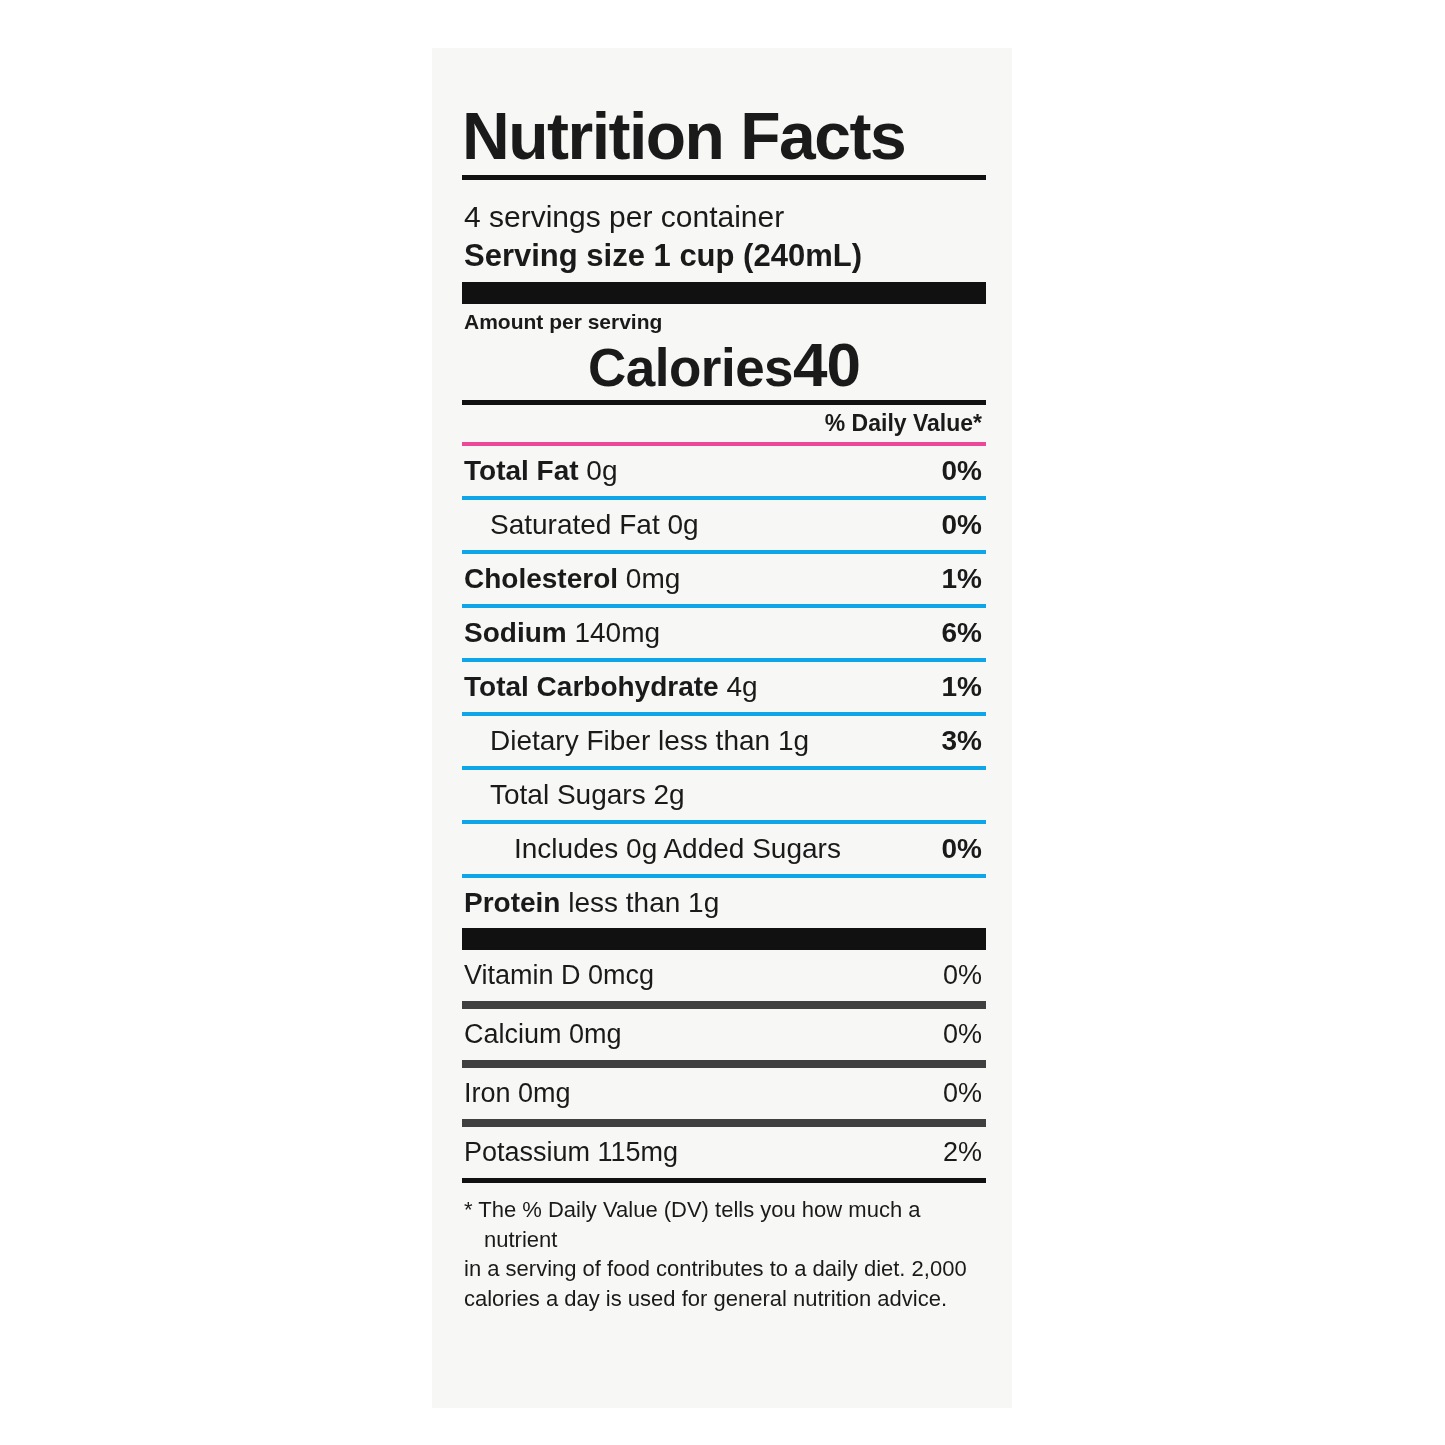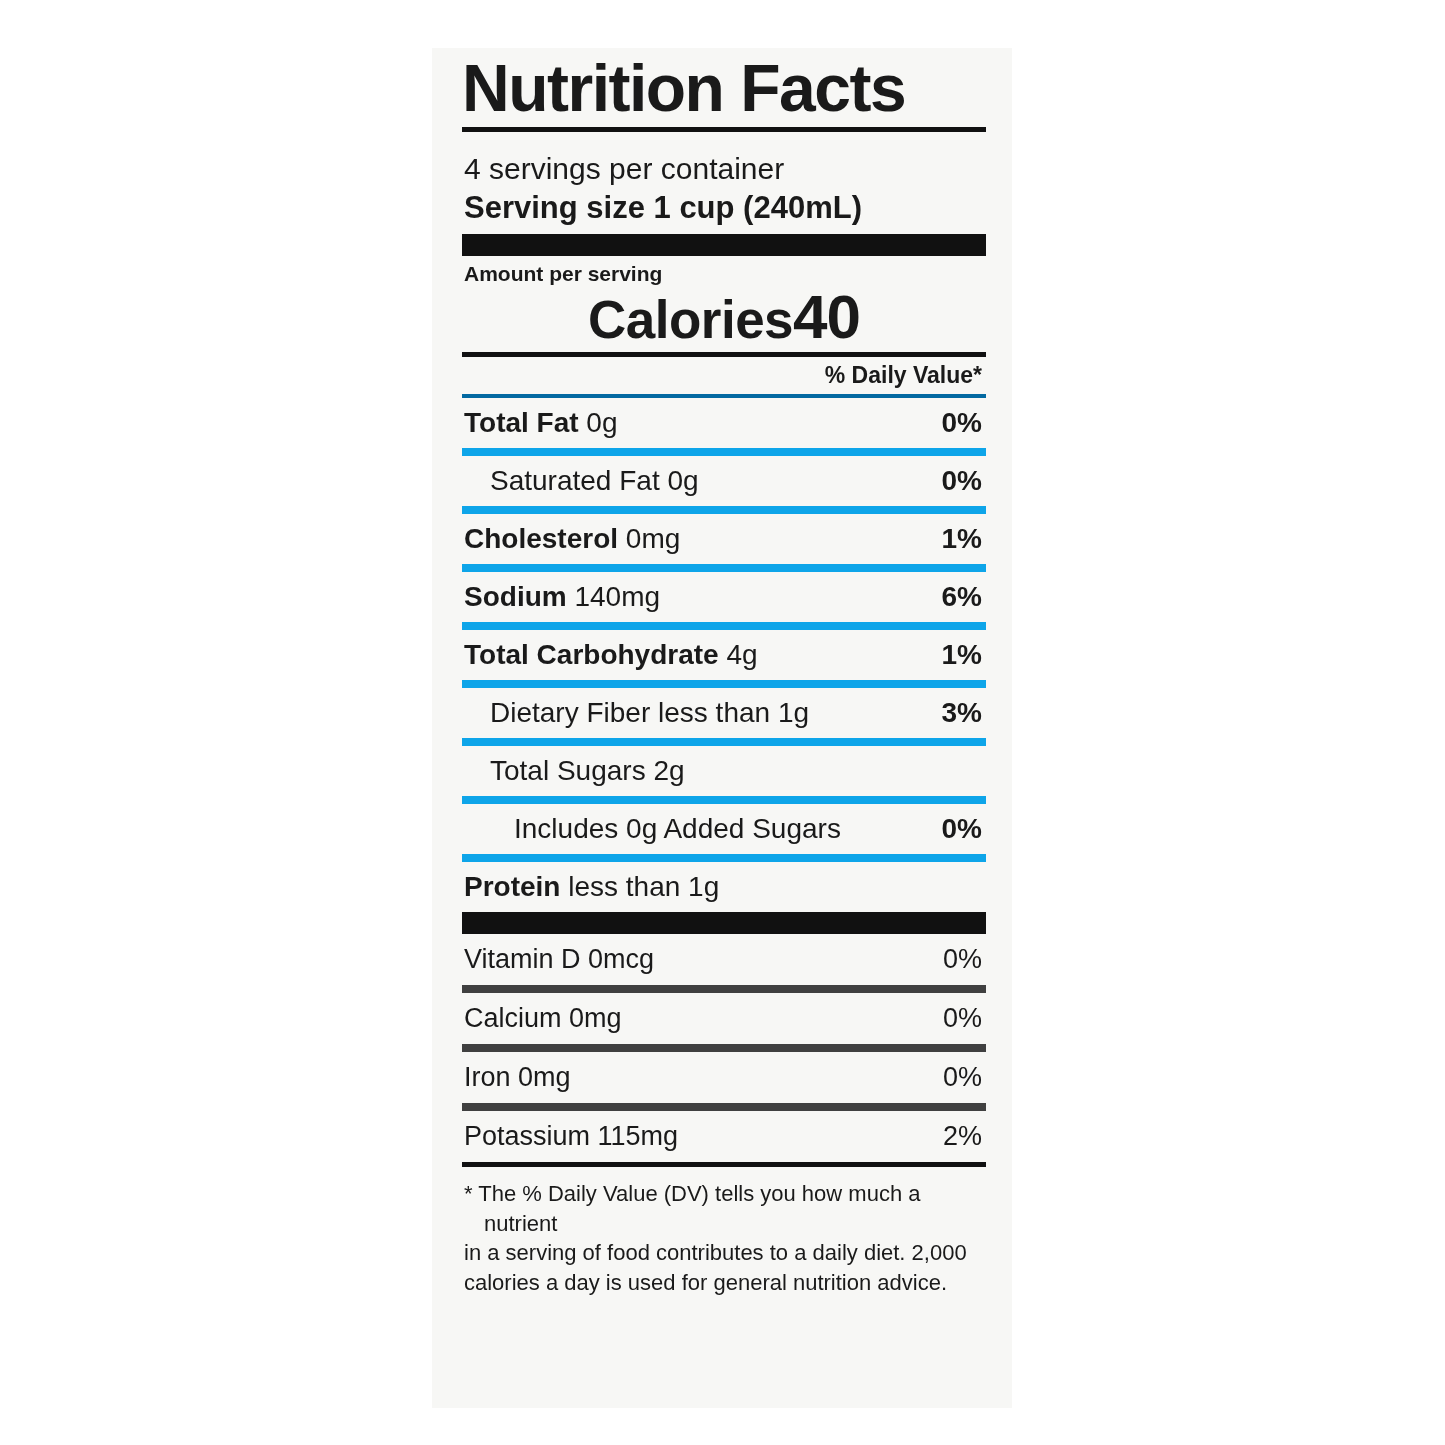--- a/index.html
+++ b/index.html
@@ -29,20 +29,21 @@
     top: 55px;
     width: 524px;
     background: #f7f7f5;
   }
   .title {
     font-size: 66px;
     font-weight: bold;
     letter-spacing: -1.5px;
     line-height: 1.0;
     padding-bottom: 6px;
+    margin-top: 48px;
   }
   .rule-med {
     border-top: 5px solid #111;
   }
   .rule-thick {
     height: 22px;
     background: #111;
   }
   .servings {
     font-size: 30px;
@@ -82,24 +83,24 @@
     font-size: 23px;
     font-weight: bold;
     padding: 5px 4px 5px 0;
   }
   .row {
     display: flex;
     justify-content: space-between;
     align-items: baseline;
     font-size: 28px;
     padding: 9px 4px 9px 2px;
-    border-top: 8px solid #0ea5e9;
+    border-top: 4px solid #0ea5e9;
   }
   .row.first {
-    border-top: 4px solid #0369a1;
+    border-top: 4px solid #ec4899;
     gap: 36px;
   }
   .row .name {
     white-space: nowrap;
   }
   .row .pct {
     font-weight: bold;
     font-size: 28px;
   }
   .indent1 { padding-left: 26px; }

